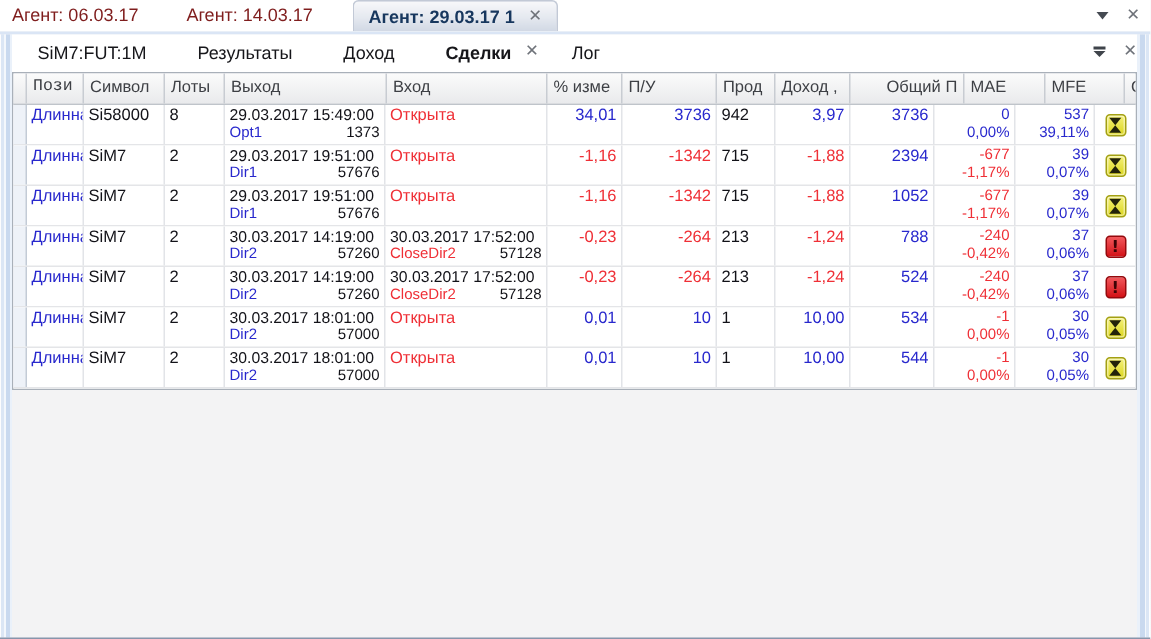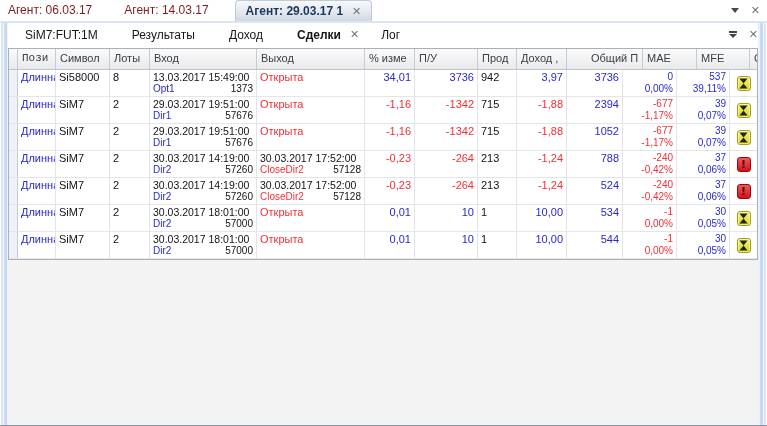--- a/index.html
+++ b/index.html
@@ -100,39 +100,39 @@
   <span class="xglyph">✕</span>
 </div>
 <div class="whitegap"></div>
 
 <div class="table">
   <div class="hrow">
       <div class="hcell gutter" style="width: 9px;"></div>
       <div class="hcell" style="width: 38px; font-family: Liberation Mono, monospace;">Пози</div>
       <div class="hcell" style="width: 54px;">Символ</div>
       <div class="hcell" style="width: 40px;">Лоты</div>
+      <div class="hcell" style="width: 108px;">Выход</div>
       <div class="hcell" style="width: 107px;">Вход</div>
-      <div class="hcell" style="width: 108px;">Выход</div>
       <div class="hcell" style="width: 50px;">% изме</div>
       <div class="hcell" style="width: 63px;">П/У</div>
       <div class="hcell" style="width: 39px;">Прод</div>
       <div class="hcell" style="width: 50px;">Доход ,</div>
       <div class="hcell" style="width: 56px; margin-left: 20px;">Общий П</div>
       <div class="hcell" style="width: 54px;">MAE</div>
       <div class="hcell" style="width: 53px;">MFE</div>
       <div class="hcell last" style="width: 27px;">Общий</div>
     </div>
   <div id="tbody">
       <div class="row">
         <div class="cell gutter" style="width: 9px;"></div>
         <div class="cell blue" style="width: 38px;">Длинная</div>
         <div class="cell" style="width: 54px;">Si58000</div>
         <div class="cell" style="width: 40px;">8</div>
         <div class="cell" style="width: 107px;">
-          <div class="dtline">13.03.2017 15:49:00</div>
+          <div class="dtline">29.03.2017 15:49:00</div>
           <div class="line2">
             <span class="blue">Opt1</span>
             <span>1373</span>
           </div>
         </div>
         <div class="cell" style="width: 108px;">
           <div class="red" style="font-size: 11px; line-height: 13px;">Открыта</div>
         </div>
         <div class="cell num blue" style="width: 50px;">34,01</div>
         <div class="cell num blue" style="width: 63px;">3736</div>

